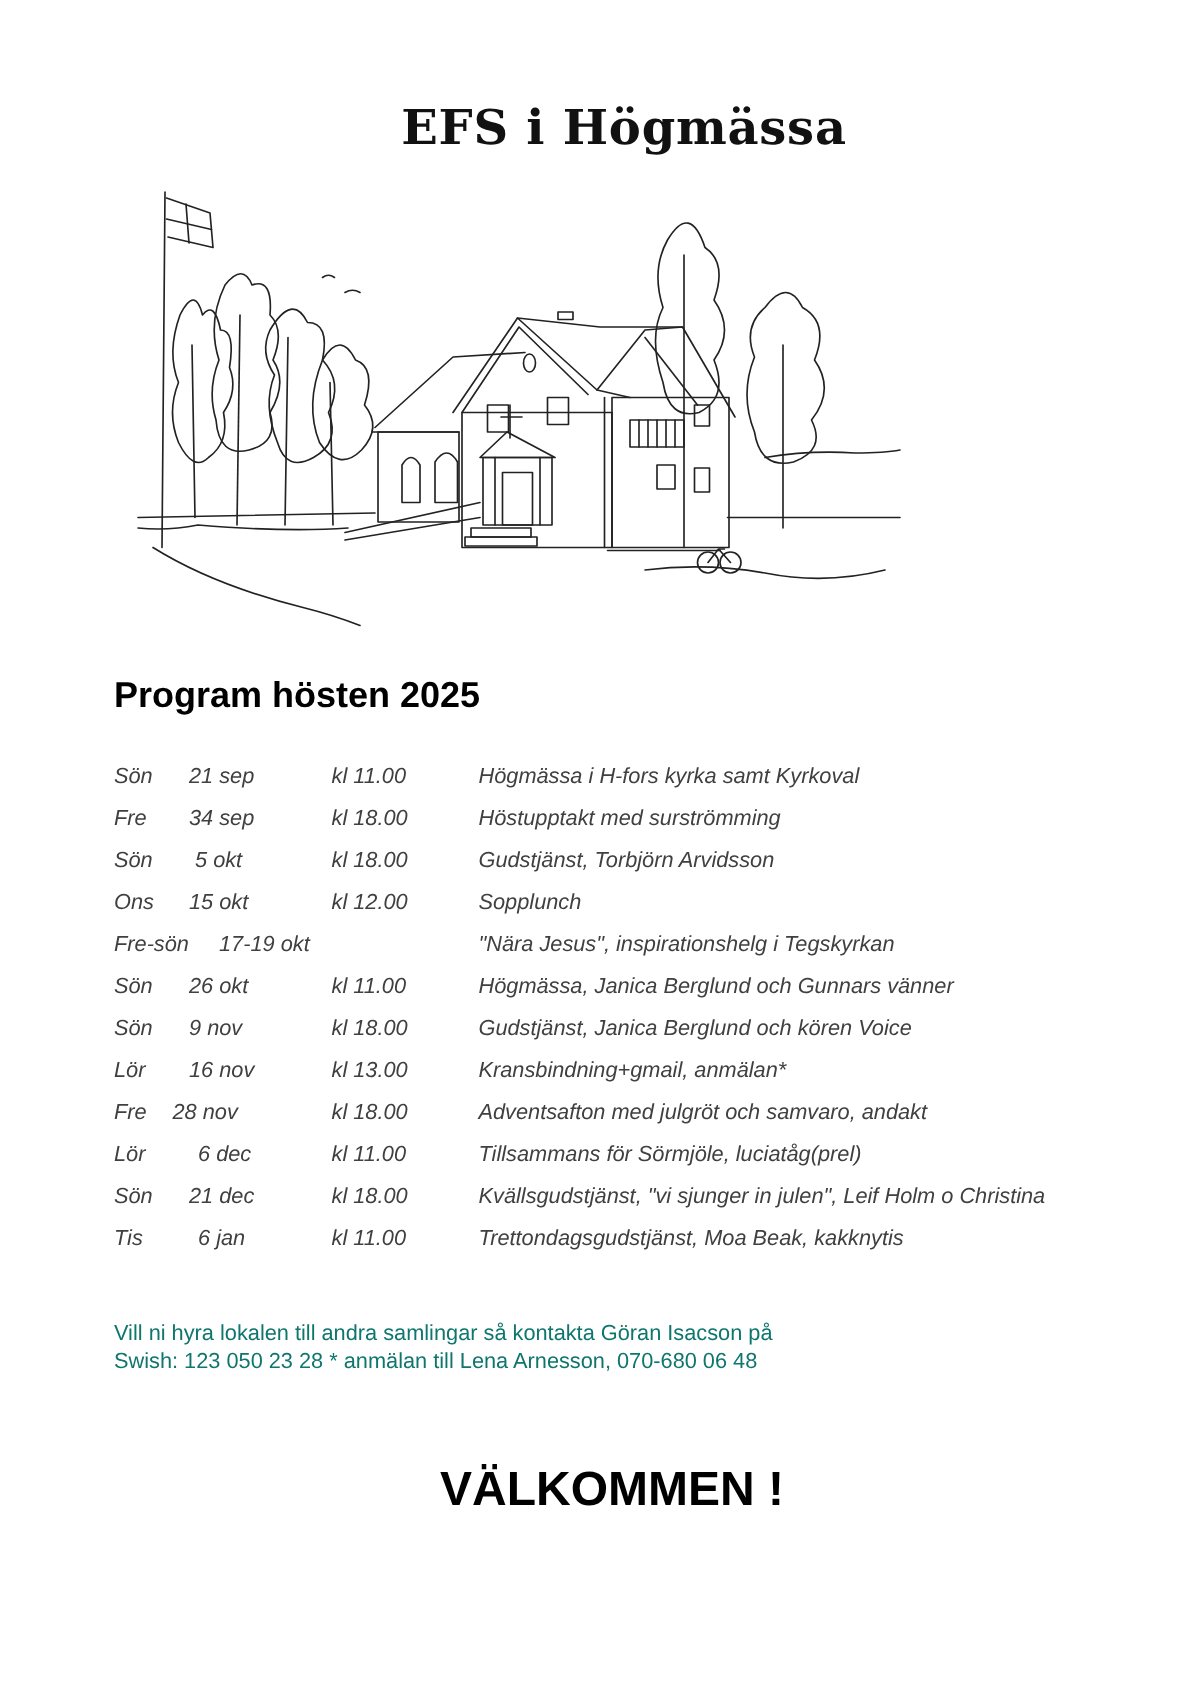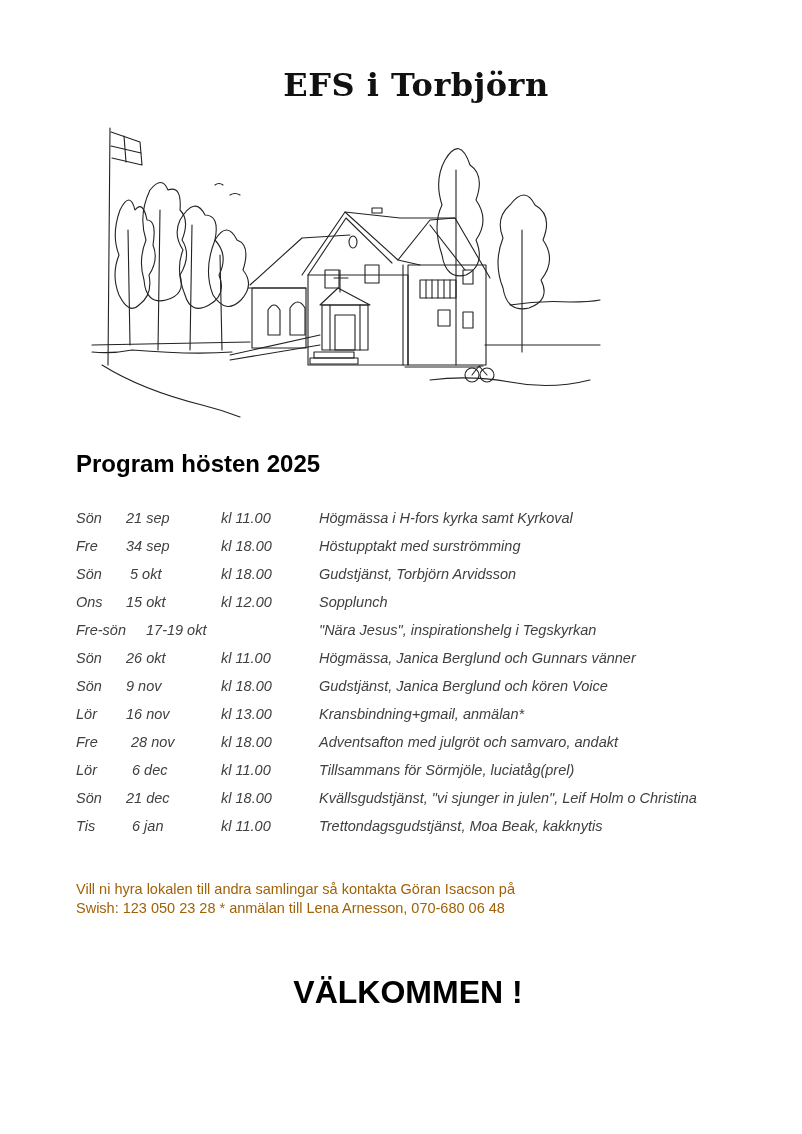--- a/index.html
+++ b/index.html
@@ -71,39 +71,39 @@
     .c-day { left: 0; }
     .c-date { left: 50px; }
     .c-time { left: 145px; }
     .c-desc { left: 243px; }
     .footer-info {
       position: absolute;
       left: 76px;
       top: 880px;
       font-size: 14.5px;
       line-height: 19px;
-      color: #a16207;
+      color: #0f766e;
     }
     .footer-info div { white-space: nowrap; }
     .welcome {
       position: absolute;
       left: 0;
       width: 802px;
       top: 974px;
       text-align: center;
       font-size: 32px;
       font-weight: bold;
       padding-left: 14px;
       box-sizing: border-box;
     }
   </style>
 </head>
 <body>
 
-<div class="page-header-title">EFS i Torbjörn</div>
+<div class="page-header-title">EFS i Högmässa</div>
 
 <div class="illustration">
   <svg viewBox="0 0 650 300" xmlns="http://www.w3.org/2000/svg" fill="none" stroke="#222" stroke-width="1.1" stroke-linecap="round" stroke-linejoin="round">
 
     <line x1="30" y1="8" x2="28" y2="245"></line>
     <path d="M31 12 L60 22 L62 45 L32 38"></path>
     <line x1="44" y1="16" x2="46" y2="42"></line>
     <line x1="31" y1="26" x2="61" y2="33"></line>
 
     <path d="M40 90 q10 -20 15 0 q8 -10 12 10 q10 0 6 25 q6 15 -4 30 q4 20 -10 30 q-10 10 -20 -10 q-8 -20 0 -40 q-8 -20 1 -45z"></path>
@@ -228,21 +228,21 @@
     <span class="c-desc">Gudstjänst, Janica Berglund och kören Voice</span>
   </div>
   <div class="row">
     <span class="c-day">Lör</span>
     <span class="c-date">16 nov</span>
     <span class="c-time">kl 13.00</span>
     <span class="c-desc">Kransbindning+gmail, anmälan*</span>
   </div>
   <div class="row">
     <span class="c-day">Fre</span>
-    <span class="c-date" style="left:55px">28 nov</span>
+    <span class="c-date" style="left:39px">28 nov</span>
     <span class="c-time">kl 18.00</span>
     <span class="c-desc">Adventsafton med julgröt och samvaro, andakt</span>
   </div>
   <div class="row">
     <span class="c-day">Lör</span>
     <span class="c-date" style="left:56px">6 dec</span>
     <span class="c-time">kl 11.00</span>
     <span class="c-desc">Tillsammans för Sörmjöle, luciatåg(prel)</span>
   </div>
   <div class="row">

